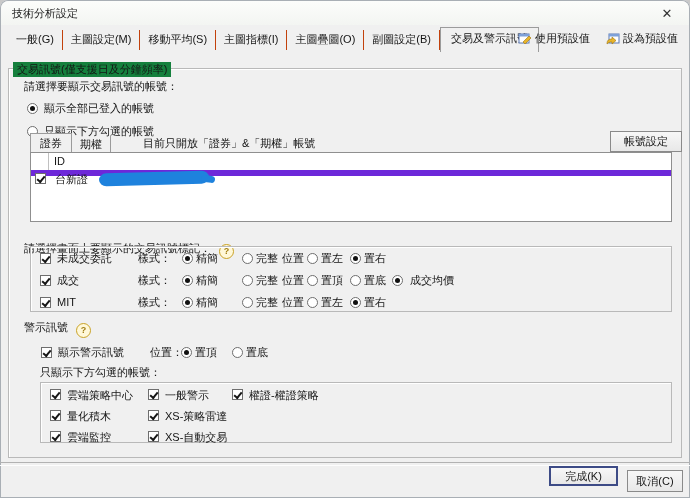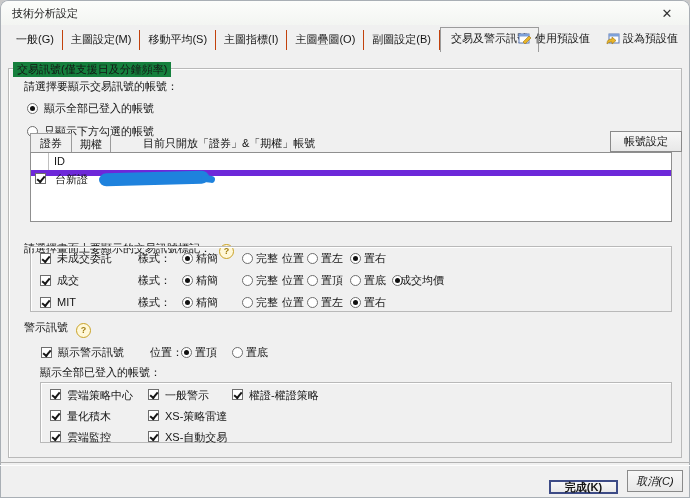--- a/index.html
+++ b/index.html
@@ -170,21 +170,21 @@
       <span class="rb on" style="left:152px;top:1px;"></span>
       <span class="lbl" style="left:166px;">精簡</span>
       <span class="rb" style="left:212px;top:1px;"></span>
       <span class="lbl" style="left:226px;">完整</span>
       <span class="lbl" style="left:252px;">位置：</span>
       <span class="rb" style="left:277px;top:1px;"></span>
       <span class="lbl" style="left:291px;">置頂</span>
       <span class="rb" style="left:320px;top:1px;"></span>
       <span class="lbl" style="left:334px;">置底</span>
       <span class="rb on" style="left:362px;top:1px;"></span>
-      <span class="lbl" style="left:370px;">成交均價</span>
+      <span class="lbl" style="left:380px;">成交均價</span>
     </div>
 
     <div class="mrow" style="top:296px;">
       <span class="cb on" style="left:10px;top:1px;"></span>
       <span class="lbl" style="left:27px;">MIT</span>
       <span class="lbl" style="left:108px;">樣式：</span>
       <span class="rb on" style="left:152px;top:1px;"></span>
       <span class="lbl" style="left:166px;">精簡</span>
       <span class="rb" style="left:212px;top:1px;"></span>
       <span class="lbl" style="left:226px;">完整</span>
@@ -198,21 +198,21 @@
     <span class="lbl" style="left:24px;top:321px;"><span>警示訊號</span><span class="help">?</span></span>
 
     <span class="cb on" style="left:41px;top:347px;"></span>
     <span class="lbl" style="left:58px;top:346px;">顯示警示訊號</span>
     <span class="lbl" style="left:150px;top:346px;">位置：</span>
     <span class="rb on" style="left:181px;top:347px;"></span>
     <span class="lbl" style="left:195px;top:346px;">置頂</span>
     <span class="rb" style="left:232px;top:347px;"></span>
     <span class="lbl" style="left:246px;top:346px;">置底</span>
 
-    <span class="lbl" style="left:40px;top:366px;">顯示全部已登入的帳號：</span>
+    <span class="lbl" style="left:40px;top:366px;">只顯示下方勾選的帳號：</span>
 
     <div class="srcbox"></div>
 
     <div class="srow" style="top:389px;">
       <span class="cb on" style="left:10px;top:0;"></span>
       <span class="lbl" style="left:27px;">雲端策略中心</span>
       <span class="cb on" style="left:108px;top:0;"></span>
       <span class="lbl" style="left:125px;">一般警示</span>
       <span class="cb on" style="left:192px;top:0;"></span>
       <span class="lbl" style="left:209px;">權證-權證策略</span>
@@ -225,16 +225,16 @@
     </div>
     <div class="srow" style="top:431px;">
       <span class="cb on" style="left:10px;top:0;"></span>
       <span class="lbl" style="left:27px;">雲端監控</span>
       <span class="cb on" style="left:108px;top:0;"></span>
       <span class="lbl" style="left:125px;">XS-自動交易</span>
     </div>
   </div>
 
   <div class="sep"></div>
-  <div class="btn default" style="left:549px;top:480px;width:69px;height:14px;font-weight:bold;">完成(K)</div>
-  <div class="btn" style="left:627px;top:470px;width:56px;height:22px;font-style:italic;">取消(C)</div>
+  <div class="btn default" style="left:549px;top:466px;width:69px;height:20px;">完成(K)</div>
+  <div class="btn" style="left:627px;top:470px;width:56px;height:22px;">取消(C)</div>
 
 </div>
 
 </body></html>

